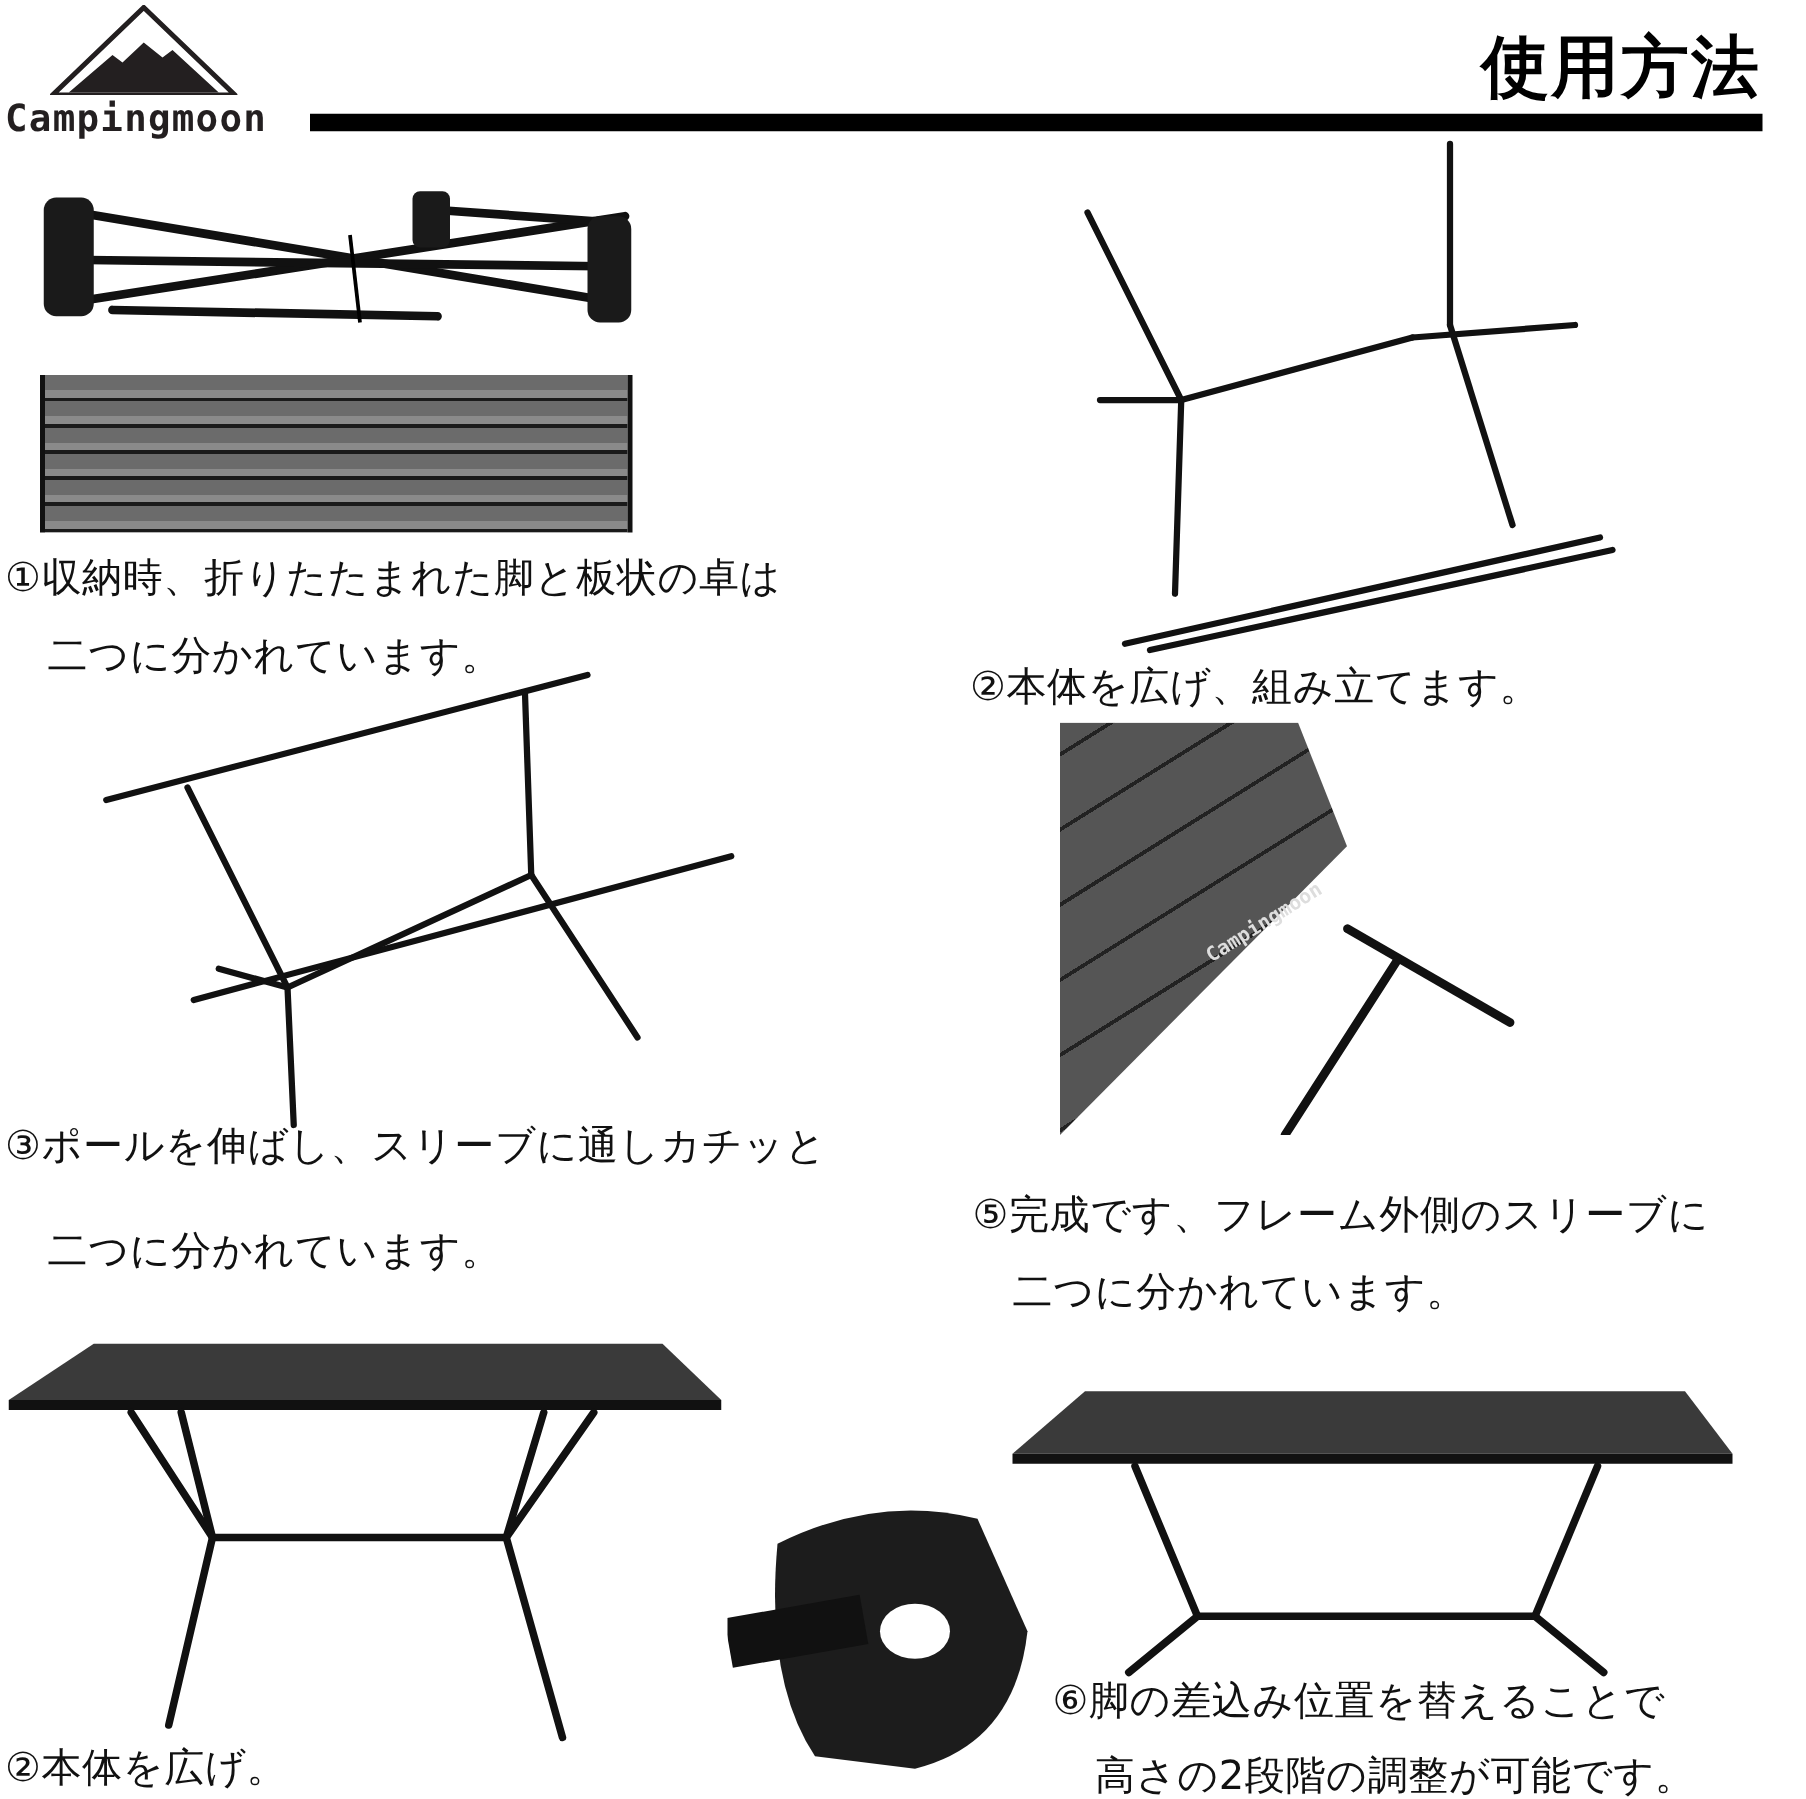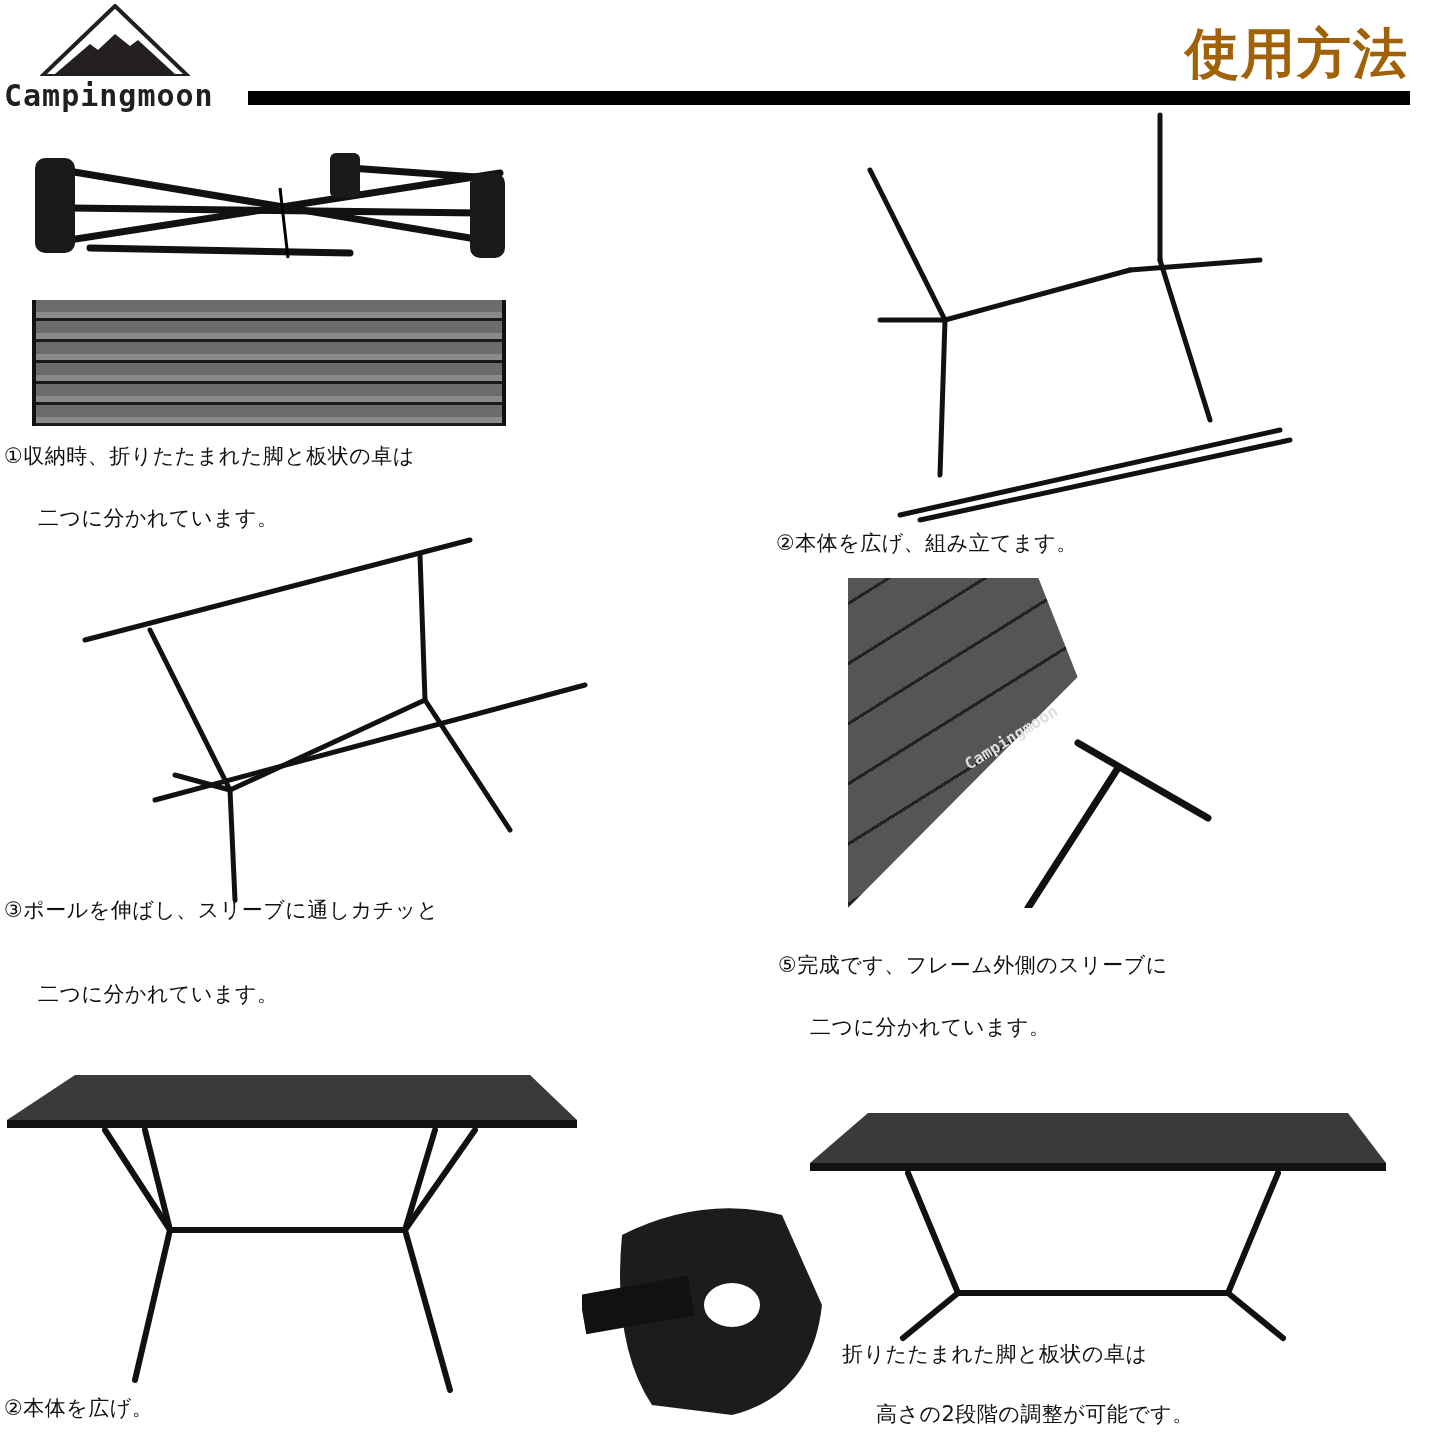--- a/index.html
+++ b/index.html
@@ -1,20 +1,20 @@
 <!DOCTYPE html>
 <html><head>
 <meta charset="utf-8">
 <style>
   html, body { margin:0; padding:0; background:#ffffff; }
   body { width:1445px; height:1439px; position:relative; overflow:hidden;
          font-family:"DejaVu Sans","Liberation Sans",sans-serif; color:#111; }
   .abs { position:absolute; }
-  .caption { position:absolute; font-size:21px; line-height:1.0; color:#111; white-space:nowrap; letter-spacing:0.5px; }
-  .title { position:absolute; right:36px; top:18px; font-size:54px; font-weight:bold; color:#a16207; letter-spacing:2px; }
+  .caption { position:absolute; font-size:32px; line-height:1.0; color:#111; white-space:nowrap; letter-spacing:0.5px; }
+  .title { position:absolute; right:36px; top:18px; font-size:54px; font-weight:bold; color:#000000; letter-spacing:2px; }
   .rule { position:absolute; left:248px; top:91px; width:1162px; height:14px; background:#000; }
   .brand { position:absolute; left:4px; top:78px; font-size:30px; font-weight:bold; letter-spacing:1px; color:#231f20; font-family:"DejaVu Sans Mono","Liberation Mono",monospace; }
   svg { position:absolute; }
 </style>
 </head>
 <body>
 
 <div>
   <svg style="left:40px;top:4px" width="150" height="72" viewBox="0 0 150 72">
     <polygon points="75,2 148,72 2,72" fill="none" stroke="#231f20" stroke-width="4"></polygon>
@@ -110,14 +110,14 @@
     <line x1="470" y1="65" x2="420" y2="185"></line>
     <line x1="150" y1="185" x2="95" y2="230"></line>
     <line x1="420" y1="185" x2="475" y2="230"></line>
   </g>
 </svg>
 <svg style="left:582px;top:1195px" width="260" height="230" viewBox="0 0 260 230">
   <path d="M40,40 Q120,0 200,20 L240,110 Q230,200 150,220 L70,210 Q30,150 40,40 Z" fill="#1c1c1c"></path>
   <ellipse cx="150" cy="110" rx="28" ry="22" fill="#fff"></ellipse>
   <rect x="0" y="90" width="110" height="40" fill="#111" transform="rotate(-10 55 110)"></rect>
 </svg>
-<div class="caption" style="left:842px;top:1344px;text-shadow:0 0 4px #fff;">折りたたまれた脚と板状の卓は</div>
+<div class="caption" style="left:842px;top:1344px;text-shadow:0 0 4px #fff;">⑥脚の差込み位置を替えることで</div>
 <div class="caption" style="left:876px;top:1404px;text-shadow:0 0 4px #fff;">高さの2段階の調整が可能です。</div>
 
 </body></html>

